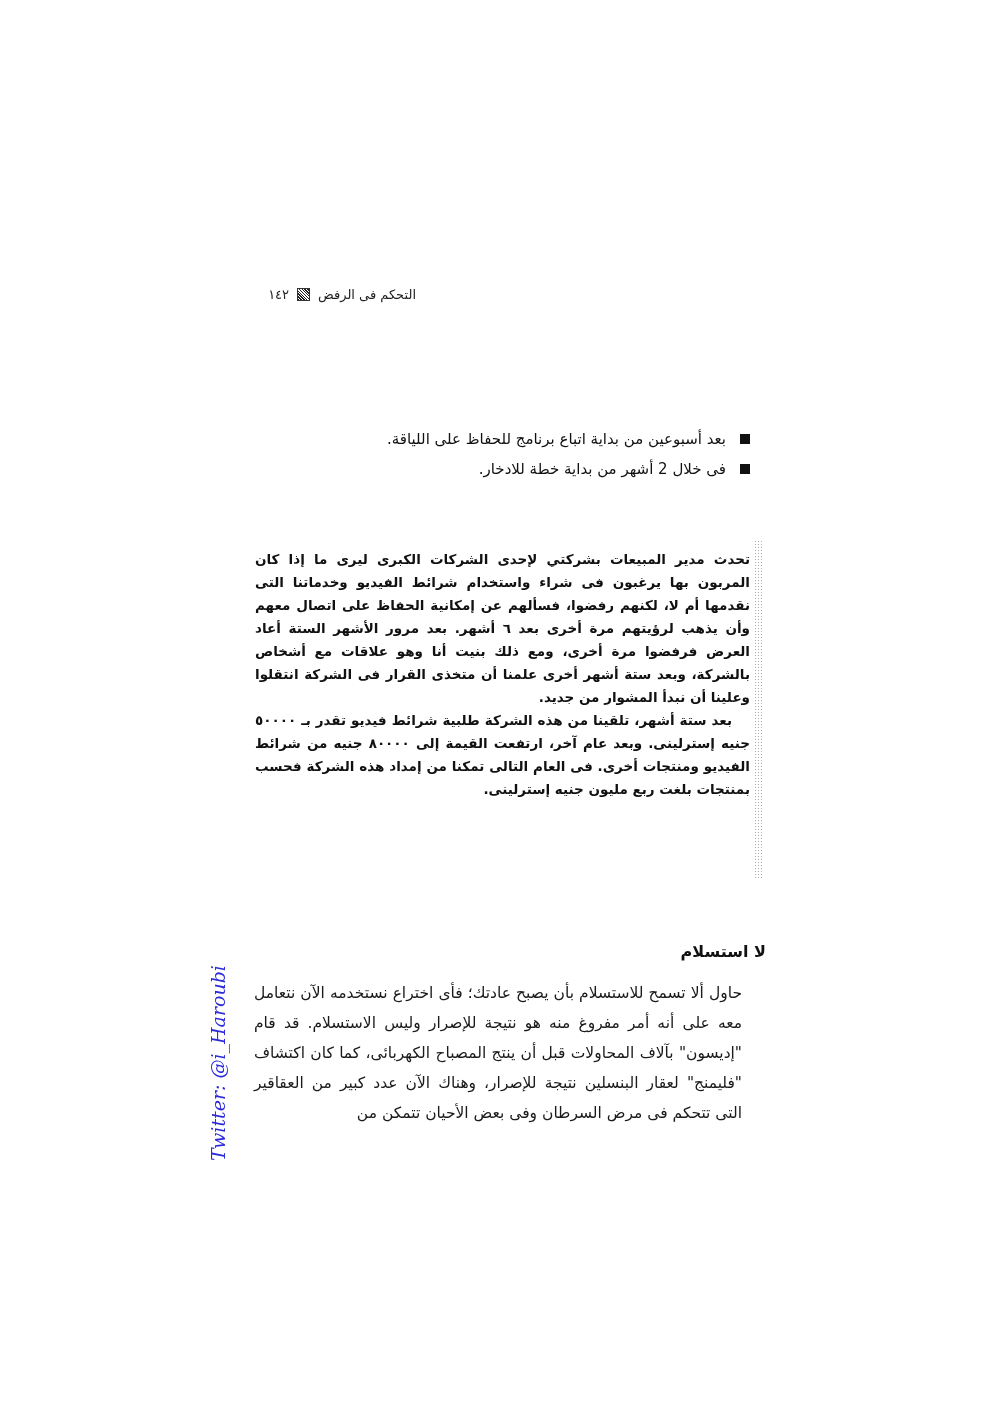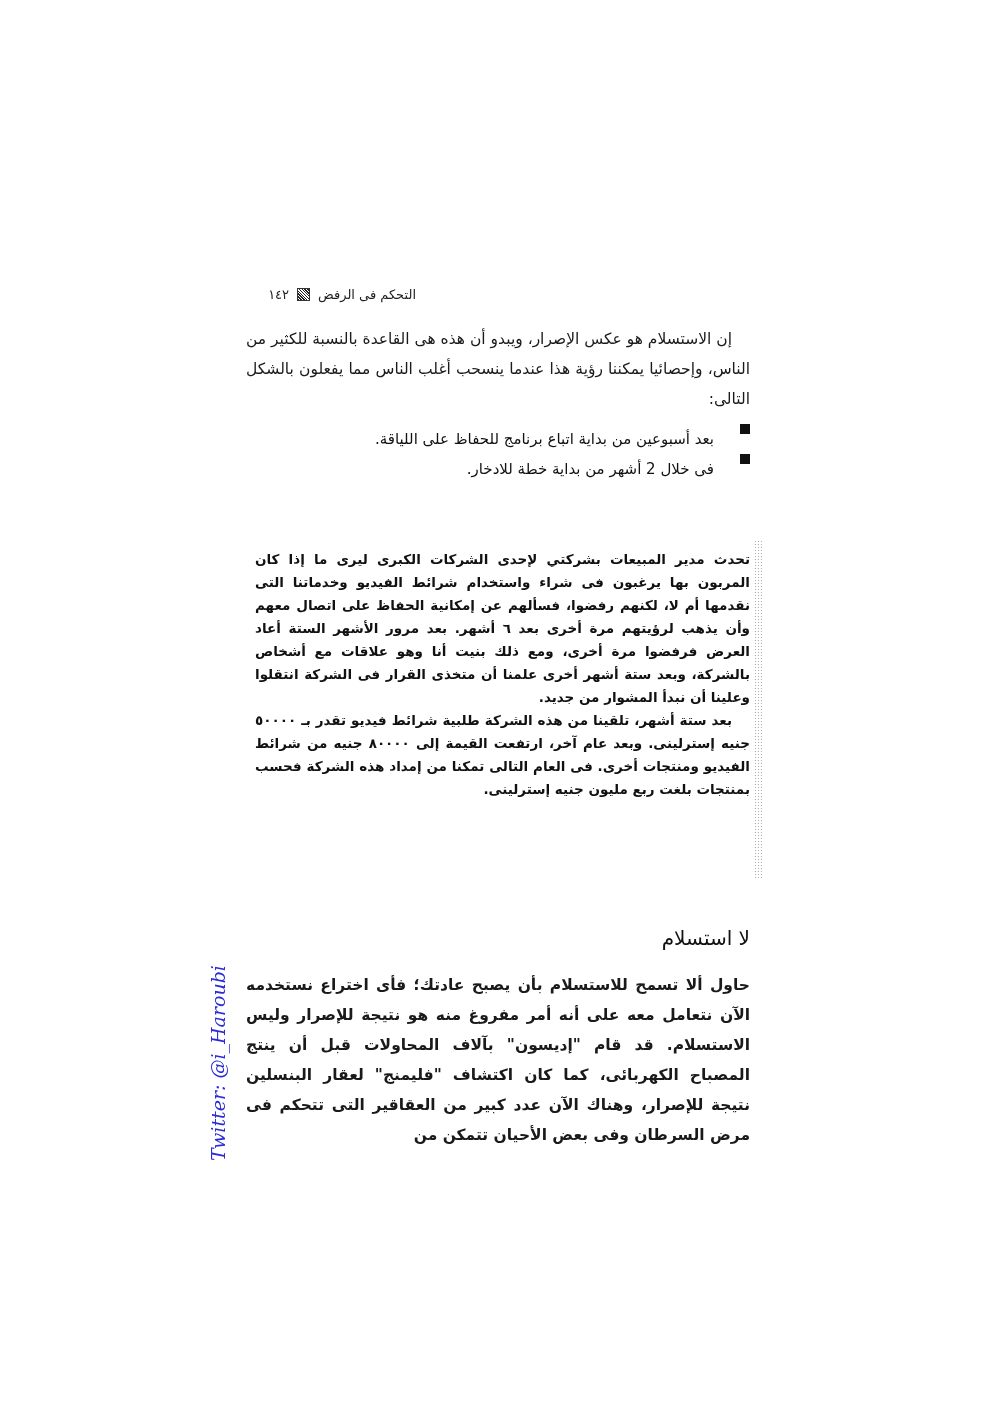--- a/index.html
+++ b/index.html
@@ -26,21 +26,21 @@
     position: absolute; left: 246px; width: 504px; direction: rtl; text-align: justify;
     font-size: 15.5px; line-height: 30px; color: #1a1a1a;
   }
   .intro { top: 324px; }
   .intro p { margin: 0; text-indent: 18px; }
 
   .bullets {
     position: absolute; left: 246px; top: 424px; width: 504px; direction: rtl;
     margin: 0; padding: 0; list-style: none; font-size: 15px; line-height: 30px;
   }
-  .bullets li { display: flex; align-items: flex-start; gap: 26px; }
+  .bullets li { display: flex; align-items: center; gap: 14px; }
   .bullet-mark {
     display: inline-block; width: 10px; height: 10px; background: #111;
     flex: 0 0 auto;
   }
 
   .box {
     position: absolute; left: 250px; top: 540px; width: 500px; height: 340px;
     direction: rtl;
   }
   .box-rule {
@@ -51,46 +51,43 @@
   }
   .box-text {
     position: absolute; right: 0; top: 8px; width: 495px;
     font-size: 13.5px; font-weight: bold; line-height: 23px; text-align: justify;
   }
   .box-text p { margin: 0; }
   .box-text p.indent { text-indent: 18px; }
 
   .section-heading {
     position: absolute; left: 246px; top: 926px; width: 504px; direction: rtl;
-    font-size: 20px; font-weight: normal; margin: 0;
+    font-size: 16px; font-weight: bold; margin: 16px;
   }
   .section { top: 970px; }
-  .section p { margin: 0; font-weight: bold; }
+  .section p { margin: 8px; }
 
   .watermark {
     position: absolute; left: 120px; top: 1050px; width: 200px; height: 26px;
     transform: rotate(-90deg); transform-origin: center center;
     font-family: "DejaVu Serif", serif; font-style: italic; font-size: 19px;
     color: #2b2bd9; white-space: nowrap; text-align: center;
   }
 </style>
 </head>
 <body>
 
 <div class="page">
 
   <div class="running-head">
     <span>التحكم فى الرفض</span>
     <span class="ornament"></span>
     <span>١٤٢</span>
   </div>
 
-  <div class="body-text intro">
-    <p>إن الاستسلام هو عكس الإصرار، ويبدو أن هذه هى القاعدة بالنسبة للكثير من الناس، وإحصائيا يمكننا رؤية هذا عندما ينسحب أغلب الناس مما يفعلون بالشكل التالى:</p>
-  </div>
 
   <ul class="bullets">
     <li>
       <span class="bullet-mark"></span>
       <span>بعد أسبوعين من بداية اتباع برنامج للحفاظ على اللياقة.</span>
     </li>
     <li>
       <span class="bullet-mark"></span>
       <span>فى خلال 2 أشهر من بداية خطة للادخار.</span>
     </li>

